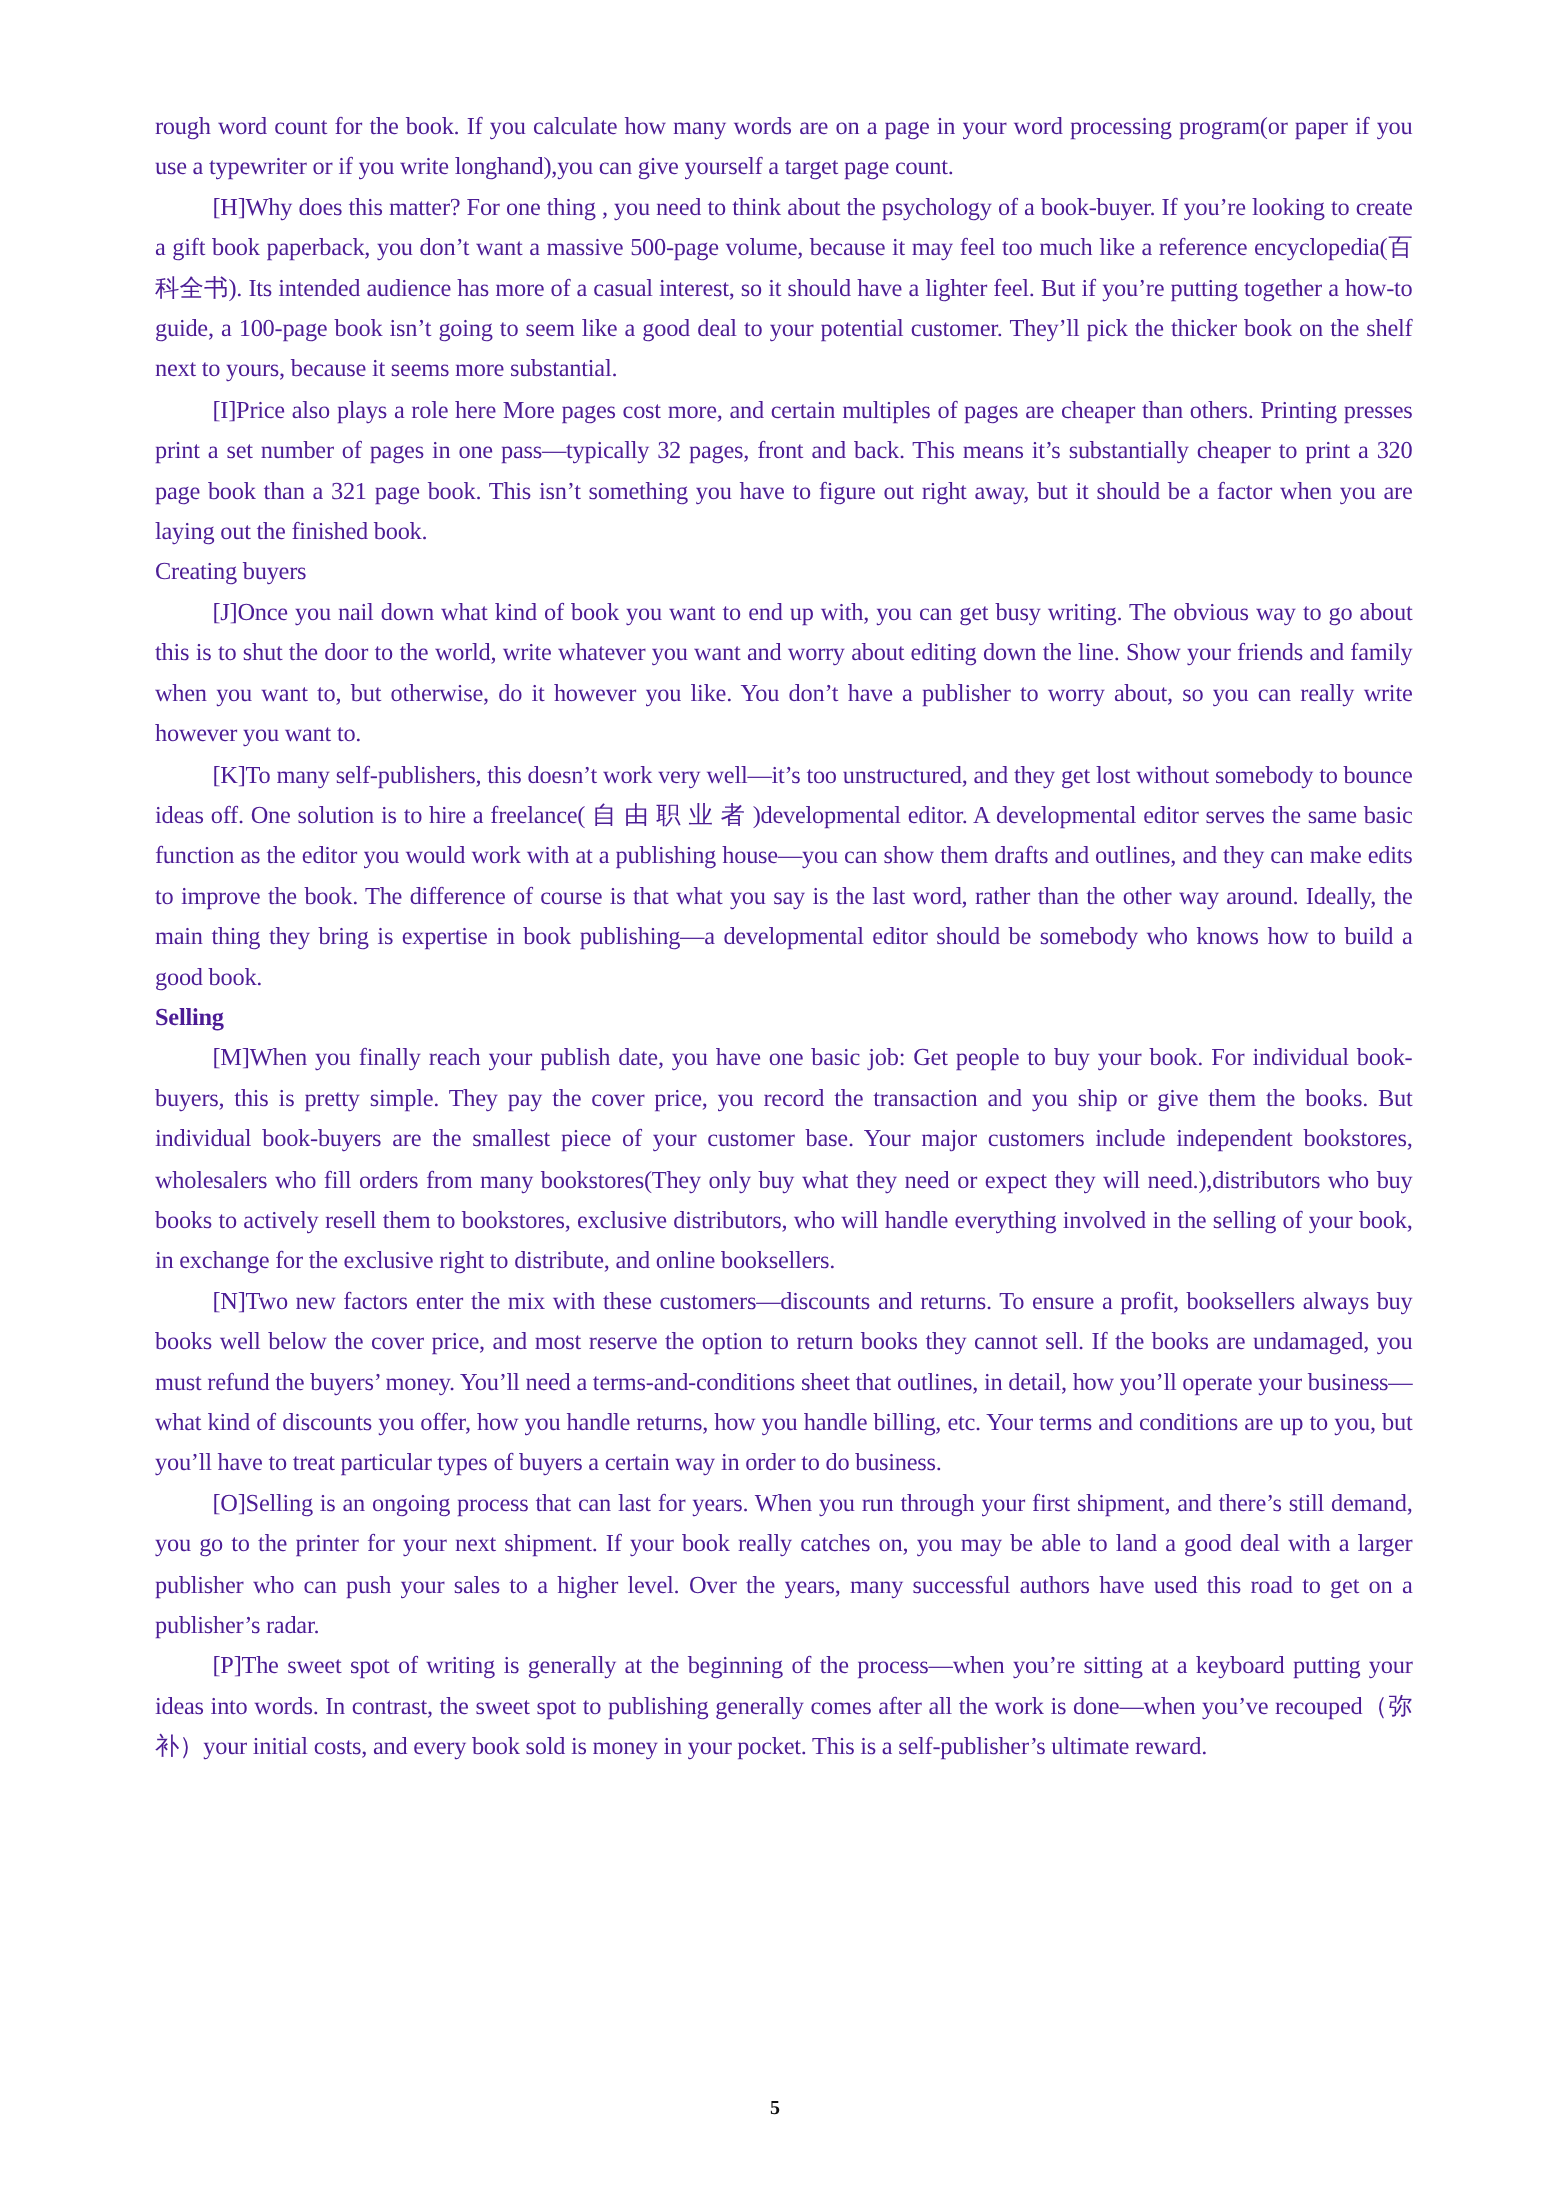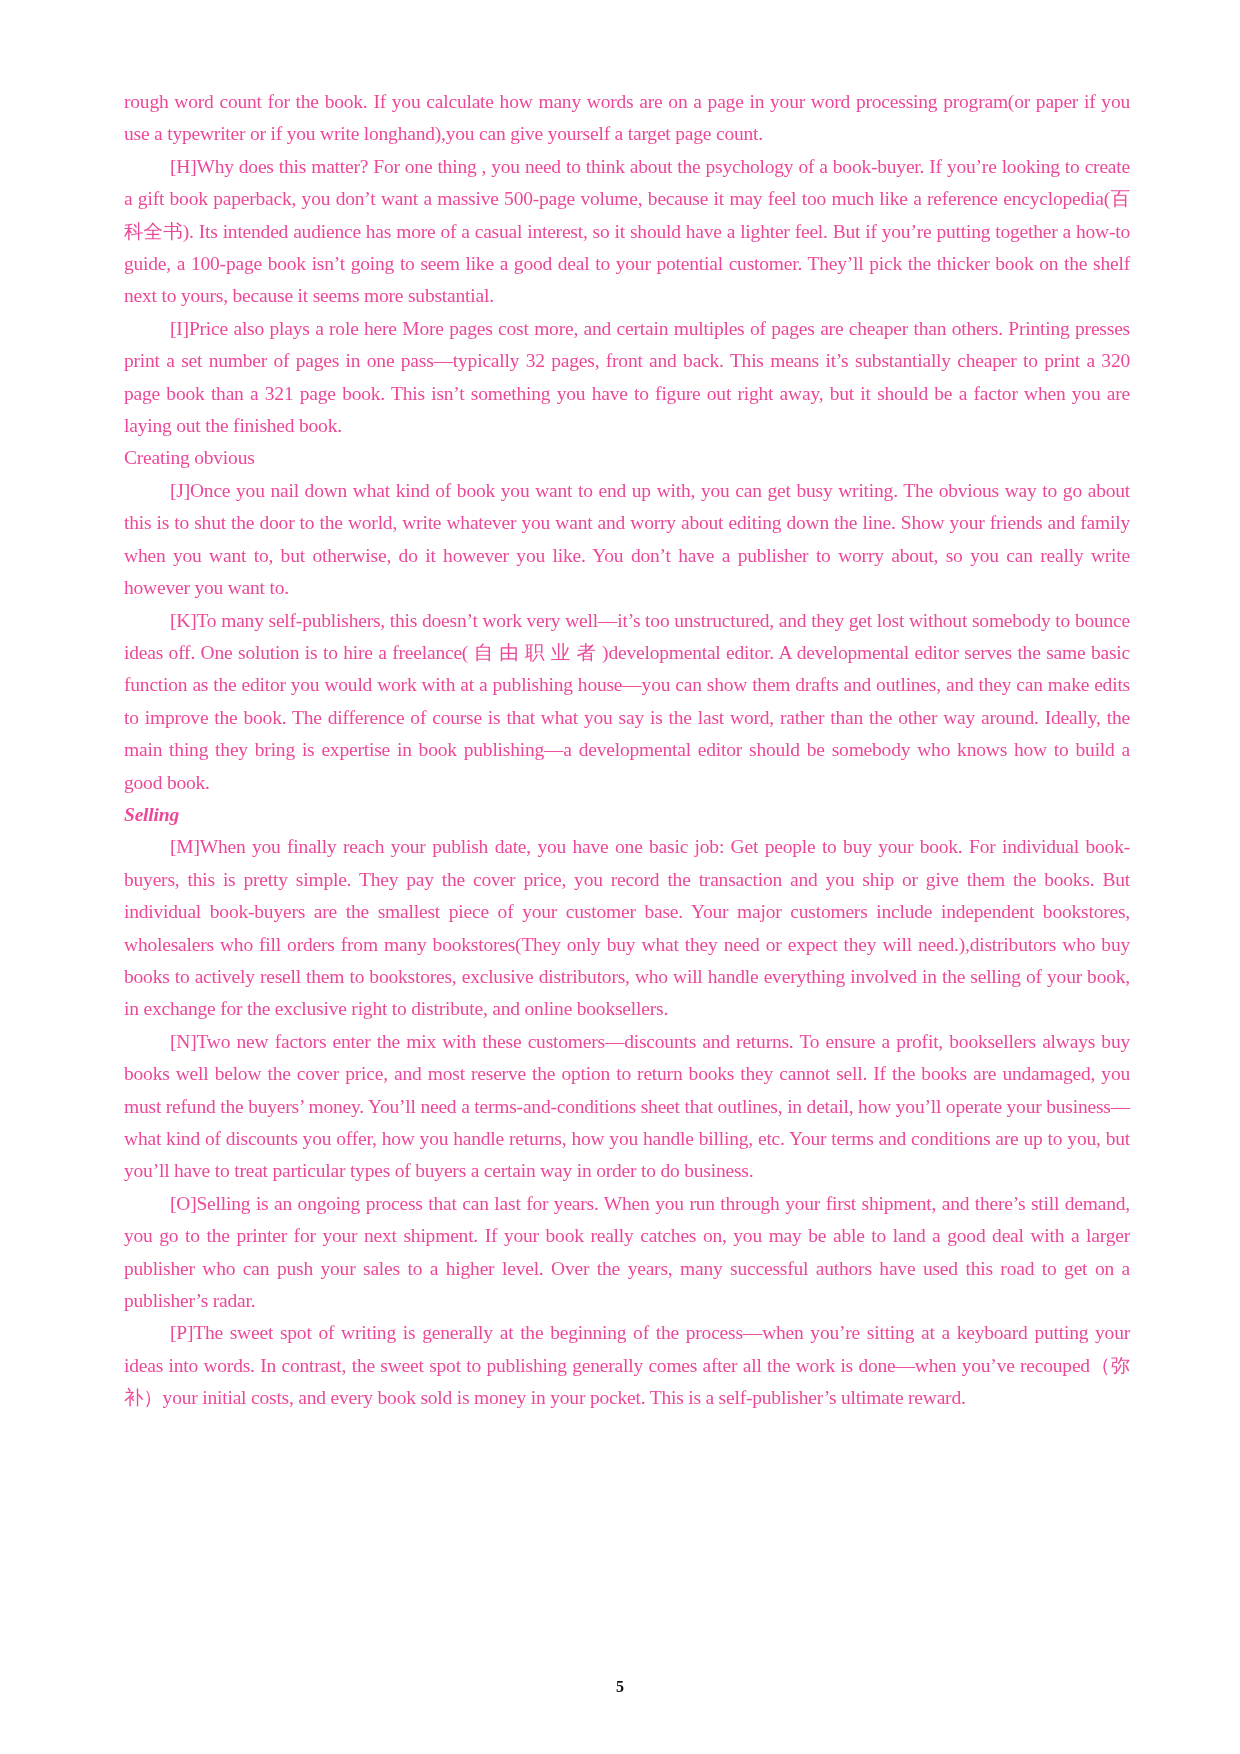--- a/index.html
+++ b/index.html
@@ -1,40 +1,40 @@
 <!DOCTYPE html>
 <html><head>
 <meta charset="utf-8">
 <style>
   html, body { margin: 0; padding: 0; background: #ffffff; }
   body { width: 1240px; height: 1754px; position: relative; overflow: hidden; }
   .page {
     position: absolute; left: 124px; top: 86px; width: 1006px;
     font-family: "Liberation Serif", "DejaVu Serif", serif;
-    font-size: 19.5px; line-height: 32.4px; color: #ec4899;
+    font-size: 19.5px; line-height: 32.4px; color: #4c1d95;
     letter-spacing: -0.2px;
   }
   .para { margin: 0; text-align: justify; text-indent: 46px; }
   .para.noindent { text-indent: 0; }
   .heading { margin: 0; text-indent: 0; }
-  .heading.bold { font-weight: bold; font-style: italic; }
+  .heading.bold { font-weight: bold; }
   .page-number {
     position: absolute; left: 0; width: 1240px; top: 1678px;
     text-align: center; font-family: "Liberation Serif", serif;
     font-size: 16px; font-weight: bold; color: #111;
   }
 </style>
 </head>
 <body>
 
 <div class="page">
   <p class="para noindent">rough word count for the book. If you calculate how many words are on a page in your word processing program(or paper if you use a typewriter or if you write longhand),you can give yourself a target page count.</p>
   <p class="para">[H]Why does this matter? For one thing , you need to think about the psychology of a book-buyer. If you’re looking to create a gift book paperback, you don’t want a massive 500-page volume, because it may feel too much like a reference encyclopedia(百科全书). Its intended audience has more of a casual interest, so it should have a lighter feel. But if you’re putting together a how-to guide, a 100-page book isn’t going to seem like a good deal to your potential customer. They’ll pick the thicker book on the shelf next to yours, because it seems more substantial.</p>
   <p class="para">[I]Price also plays a role here More pages cost more, and certain multiples of pages are cheaper than others. Printing presses print a set number of pages in one pass—typically 32 pages, front and back. This means it’s substantially cheaper to print a 320 page book than a 321 page book. This isn’t something you have to figure out right away, but it should be a factor when you are laying out the finished book.</p>
-  <p class="heading">Creating obvious</p>
+  <p class="heading">Creating buyers</p>
   <p class="para">[J]Once you nail down what kind of book you want to end up with, you can get busy writing. The obvious way to go about this is to shut the door to the world, write whatever you want and worry about editing down the line. Show your friends and family when you want to, but otherwise, do it however you like. You don’t have a publisher to worry about, so you can really write however you want to.</p>
   <p class="para">[K]To many self-publishers, this doesn’t work very well—it’s too unstructured, and they get lost without somebody to bounce ideas off. One solution is to hire a freelance( 自 由 职 业 者 )developmental editor. A developmental editor serves the same basic function as the editor you would work with at a publishing house—you can show them drafts and outlines, and they can make edits to improve the book. The difference of course is that what you say is the last word, rather than the other way around. Ideally, the main thing they bring is expertise in book publishing—a developmental editor should be somebody who knows how to build a good book.</p>
   <p class="heading bold">Selling</p>
   <p class="para">[M]When you finally reach your publish date, you have one basic job: Get people to buy your book. For individual book-buyers, this is pretty simple. They pay the cover price, you record the transaction and you ship or give them the books. But individual book-buyers are the smallest piece of your customer base. Your major customers include independent bookstores, wholesalers who fill orders from many bookstores(They only buy what they need or expect they will need.),distributors who buy books to actively resell them to bookstores, exclusive distributors, who will handle everything involved in the selling of your book, in exchange for the exclusive right to distribute, and online booksellers.</p>
   <p class="para">[N]Two new factors enter the mix with these customers—discounts and returns. To ensure a profit, booksellers always buy books well below the cover price, and most reserve the option to return books they cannot sell. If the books are undamaged, you must refund the buyers’ money. You’ll need a terms-and-conditions sheet that outlines, in detail, how you’ll operate your business—what kind of discounts you offer, how you handle returns, how you handle billing, etc. Your terms and conditions are up to you, but you’ll have to treat particular types of buyers a certain way in order to do business.</p>
   <p class="para">[O]Selling is an ongoing process that can last for years. When you run through your first shipment, and there’s still demand, you go to the printer for your next shipment. If your book really catches on, you may be able to land a good deal with a larger publisher who can push your sales to a higher level. Over the years, many successful authors have used this road to get on a publisher’s radar.</p>
   <p class="para">[P]The sweet spot of writing is generally at the beginning of the process—when you’re sitting at a keyboard putting your ideas into words. In contrast, the sweet spot to publishing generally comes after all the work is done—when you’ve recouped（弥补）your initial costs, and every book sold is money in your pocket. This is a self-publisher’s ultimate reward.</p>
 </div>
 
 <div class="page-number">5</div>

